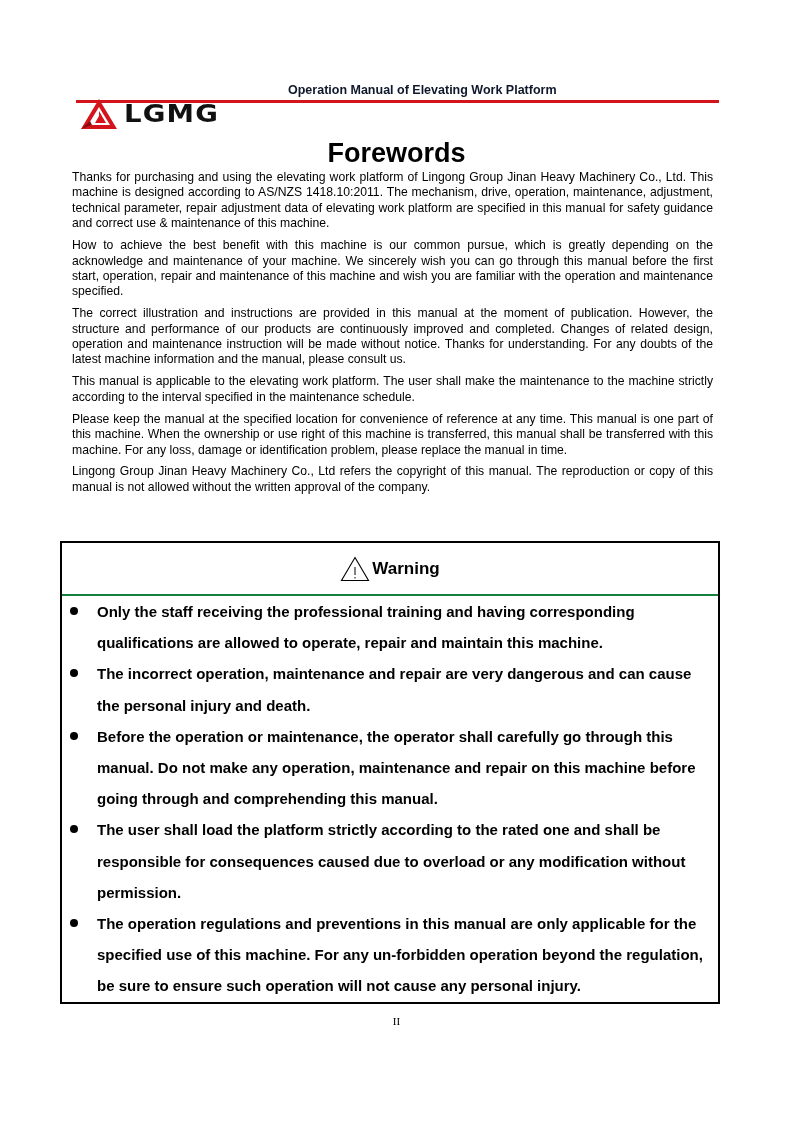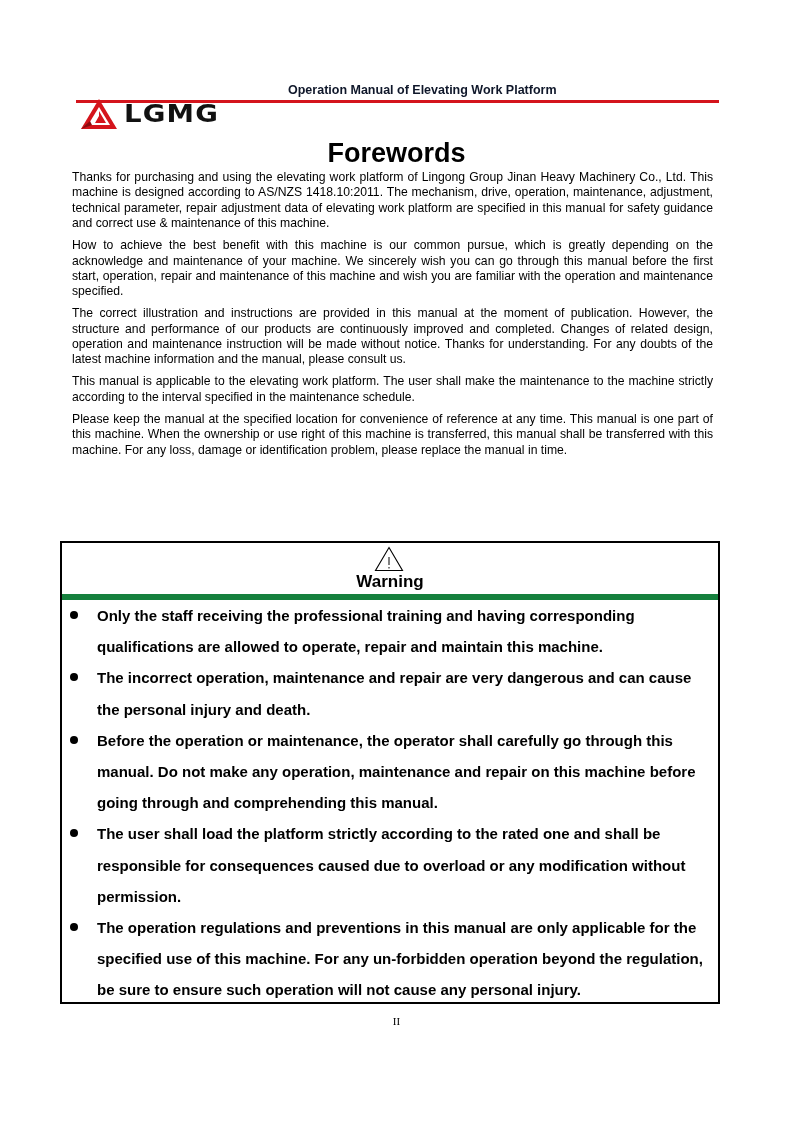--- a/index.html
+++ b/index.html
@@ -7,21 +7,21 @@
   .header { position: absolute; left: 76px; top: 56px; width: 643px; height: 48px; }
   .logo { position: absolute; left: 4px; top: 0; height: 34px; display: flex; align-items: center; margin-top: 41px; }
   .logo svg { display: block; }
   .logo-text { font-family: "DejaVu Sans", sans-serif; font-weight: bold; font-size: 24px; letter-spacing: 1px; color: #111; margin-left: 6px; transform: scaleX(1.15); transform-origin: left center; }
   .header-title { position: absolute; left: 212px; top: 27px; font-size: 12.5px; font-weight: bold; color: #0f172a; }
   .header-rule { position: absolute; left: 0; top: 44px; width: 643px; height: 3px; background: #d4141c; }
   .page-title { position: absolute; left: 0; width: 793px; top: 122px; text-align: center; font-size: 27px; font-weight: bold; margin-top: 16px; }
   .body-text { position: absolute; left: 72px; top: 170px; width: 641px; font-size: 12.2px; line-height: 15.4px; }
   .body-text p { margin: 0 0 6.5px 0; text-align: justify; }
   .warning-box { position: absolute; left: 60px; top: 541px; width: 656px; height: 459px; border: 2px solid #000; }
-  .warning-head { height: 51px; border-bottom: 6px solid #15803d; display: flex; align-items: center; justify-content: center; flex-direction: column; }
+  .warning-head { height: 51px; border-bottom: 2px solid #15803d; display: flex; align-items: center; justify-content: center; }
   .warning-head svg { margin-right: 2px; }
   .warning-label { font-weight: bold; font-size: 17px; }
   .warning-list { list-style: none; margin: 0; padding: 0 10px 0 8px; }
   .warning-item { position: relative; padding-left: 27px; font-weight: bold; font-size: 15px; line-height: 31.2px; }
   .bullet { position: absolute; left: 0; top: 11px; width: 8px; height: 8px; border-radius: 50%; background: #000; }
   .page-number { position: absolute; left: 0; width: 793px; top: 1015px; text-align: center; font-family: Liberation Serif, serif; font-size: 11px; }
 </style>
 </head>
 <body>
 
@@ -40,20 +40,21 @@
 </div>
 
 <div class="page-title">Forewords</div>
 
 <div class="body-text">
   <p>Thanks for purchasing and using the elevating work platform of Lingong Group Jinan Heavy Machinery Co., Ltd. This machine is designed according to AS/NZS 1418.10:2011. The mechanism, drive, operation, maintenance, adjustment, technical parameter, repair adjustment data of elevating work platform are specified in this manual for safety guidance and correct use &amp; maintenance of this machine.</p>
   <p>How to achieve the best benefit with this machine is our common pursue, which is greatly depending on the acknowledge and maintenance of your machine. We sincerely wish you can go through this manual before the first start, operation, repair and maintenance of this machine and wish you are familiar with the operation and maintenance specified.</p>
   <p>The correct illustration and instructions are provided in this manual at the moment of publication. However, the structure and performance of our products are continuously improved and completed. Changes of related design, operation and maintenance instruction will be made without notice. Thanks for understanding. For any doubts of the latest machine information and the manual, please consult us.</p>
   <p>This manual is applicable to the elevating work platform. The user shall make the maintenance to the machine strictly according to the interval specified in the maintenance schedule.</p>
   <p>Please keep the manual at the specified location for convenience of reference at any time. This manual is one part of this machine. When the ownership or use right of this machine is transferred, this manual shall be transferred with this machine. For any loss, damage or identification problem, please replace the manual in time.</p>
+  <p>Lingong Group Jinan Heavy Machinery Co., Ltd refers the copyright of this manual. The reproduction or copy of this manual is not allowed without the written approval of the company.</p>
 </div>
 
 <div class="warning-box">
   <div class="warning-head">
     <svg width="30" height="26" viewBox="0 0 30 26">
       <polygon points="15,1.5 28.5,24.5 1.5,24.5" fill="none" stroke="#000" stroke-width="1.1"></polygon>
       <line x1="15" y1="11" x2="15" y2="19" stroke="#000" stroke-width="1"></line>
       <line x1="15" y1="21" x2="15" y2="22.5" stroke="#000" stroke-width="1"></line>
     </svg>
     <span class="warning-label">Warning</span>

